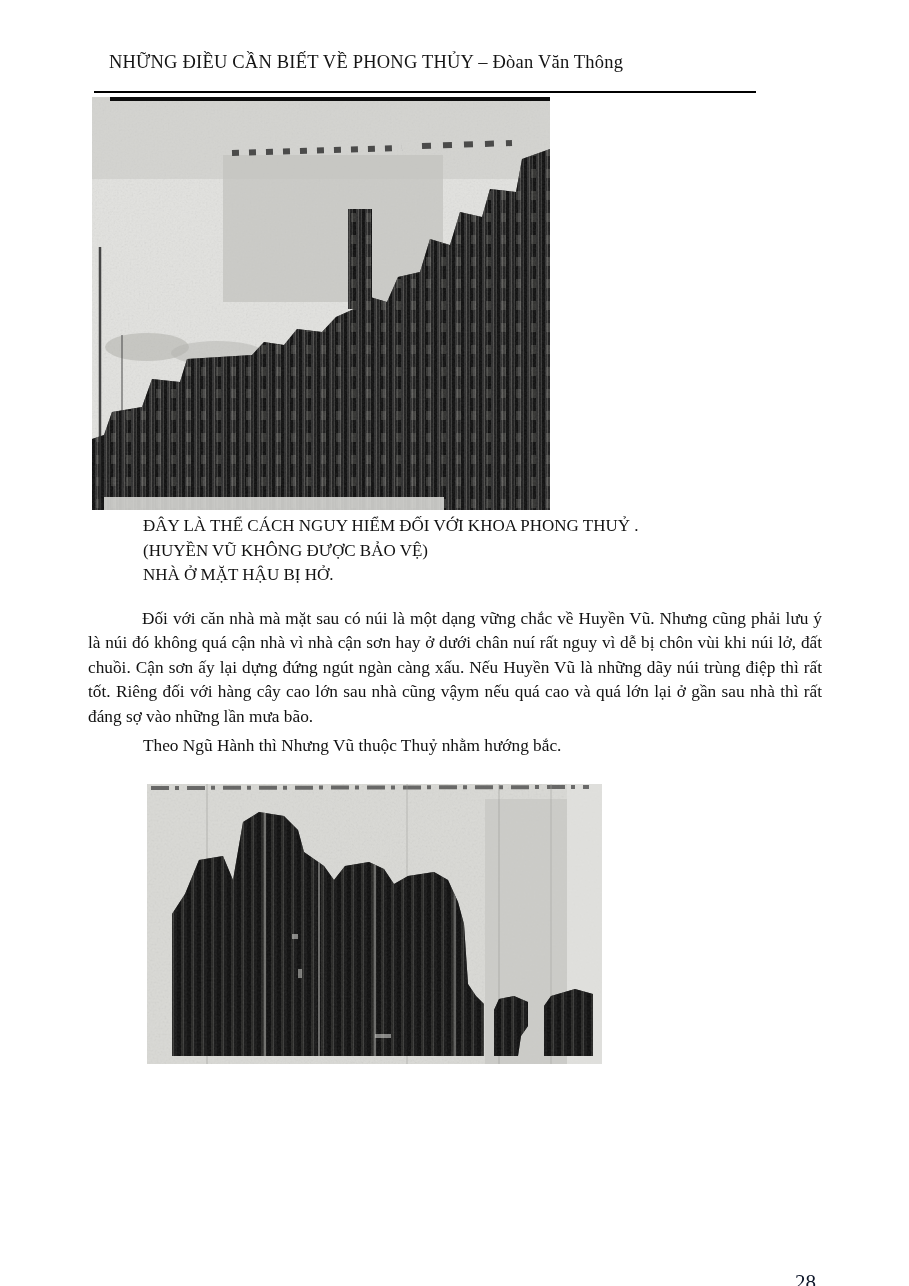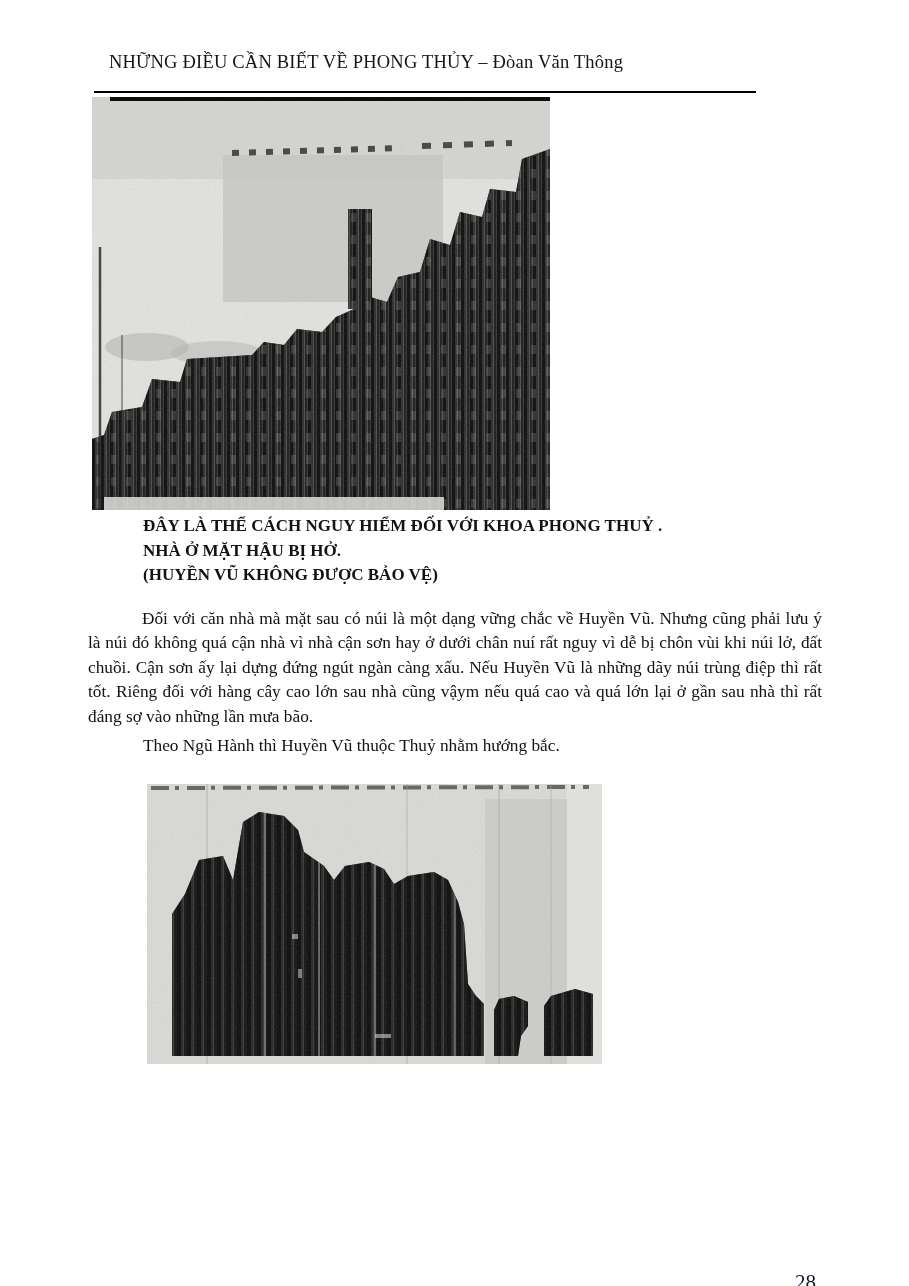--- a/index.html
+++ b/index.html
@@ -16,21 +16,21 @@
     text-align:center;font-size:18.5px;letter-spacing:.2px;color:#141414;
   }
   .header-rule{
     position:absolute;left:94px;top:91px;width:662px;height:2px;background:#000;
   }
   .figure{position:absolute;display:block;}
   .fig1{left:92px;top:97px;}
   .fig2{left:147px;top:784px;}
   .caption{
     position:absolute;left:143px;top:514px;
-    font-size:17px;line-height:24.6px;color:#121212;font-weight:bold;
+    font-size:17px;line-height:24.6px;color:#121212;
   }
   .para{
     position:absolute;left:88px;top:607px;width:734px;
     font-size:17.3px;line-height:24.4px;
     text-align:justify;text-indent:54px;color:#121212;font-family:Liberation Serif, serif;
   }
   .theo-line{
     position:absolute;left:143px;top:736px;
     font-size:17.3px;color:#121212;
   }
@@ -97,26 +97,26 @@
     <line x1="8" y1="150" x2="8" y2="413" stroke="#2b2b2b" stroke-width="2.5" opacity="0.85"></line>
     <line x1="30" y1="238" x2="30" y2="413" stroke="#3a3a3a" stroke-width="1.5" opacity="0.6"></line>
 
     <rect x="18" y="0" width="440" height="4" fill="#0d0d0d"></rect>
 
     <rect x="12" y="400" width="340" height="13" fill="#d5d5d2" opacity="0.9"></rect>
   </svg>
 
   <div class="caption">
     <div>ĐÂY LÀ THỂ CÁCH NGUY HIỂM ĐỐI VỚI KHOA PHONG THUỶ .</div>
+    <div>(HUYỀN VŨ KHÔNG ĐƯỢC BẢO VỆ)</div>
     <div>NHÀ Ở MẶT HẬU BỊ HỞ.</div>
-    <div>(HUYỀN VŨ KHÔNG ĐƯỢC BẢO VỆ)</div>
   </div>
 
   <div class="para">Đối với căn nhà mà mặt sau có núi là một dạng vững chắc về Huyền Vũ. Nhưng cũng phải lưu ý là núi đó không quá cận nhà vì nhà cận sơn hay ở dưới chân nuí rất nguy vì dễ bị chôn vùi khi núi lở, đất chuồi. Cận sơn ấy lại dựng đứng ngút ngàn càng xấu. Nếu Huyền Vũ là những dãy núi trùng điệp thì rất tốt. Riêng đối với hàng cây cao lớn sau nhà cũng vậym nếu quá cao và quá lớn lại ở gần sau nhà thì rất đáng sợ vào những lần mưa bão.</div>
-  <div class="theo-line">Theo Ngũ Hành thì Huyền Vũ thuộc Thuỷ nhằm hướng bắc.</div>
+  <div class="theo-line">Theo Ngũ Hành thì Nhưng Vũ thuộc Thuỷ nhằm hướng bắc.</div>
 
   <svg class="figure fig2" width="455" height="280" viewBox="0 0 455 280" role="img">
     <defs>
       <filter id="grain2" x="0" y="0" width="100%" height="100%">
         <feTurbulence type="fractalNoise" baseFrequency="0.5" numOctaves="2" seed="12" stitchTiles="stitch"></feTurbulence>
         <feColorMatrix type="saturate" values="0"></feColorMatrix>
       </filter>
       <pattern id="streaks2" width="10" height="20" patternUnits="userSpaceOnUse">
         <rect x="0" y="0" width="4" height="20" fill="#0a0a0a"></rect>
         <rect x="4" y="0" width="2" height="20" fill="#343432"></rect>

